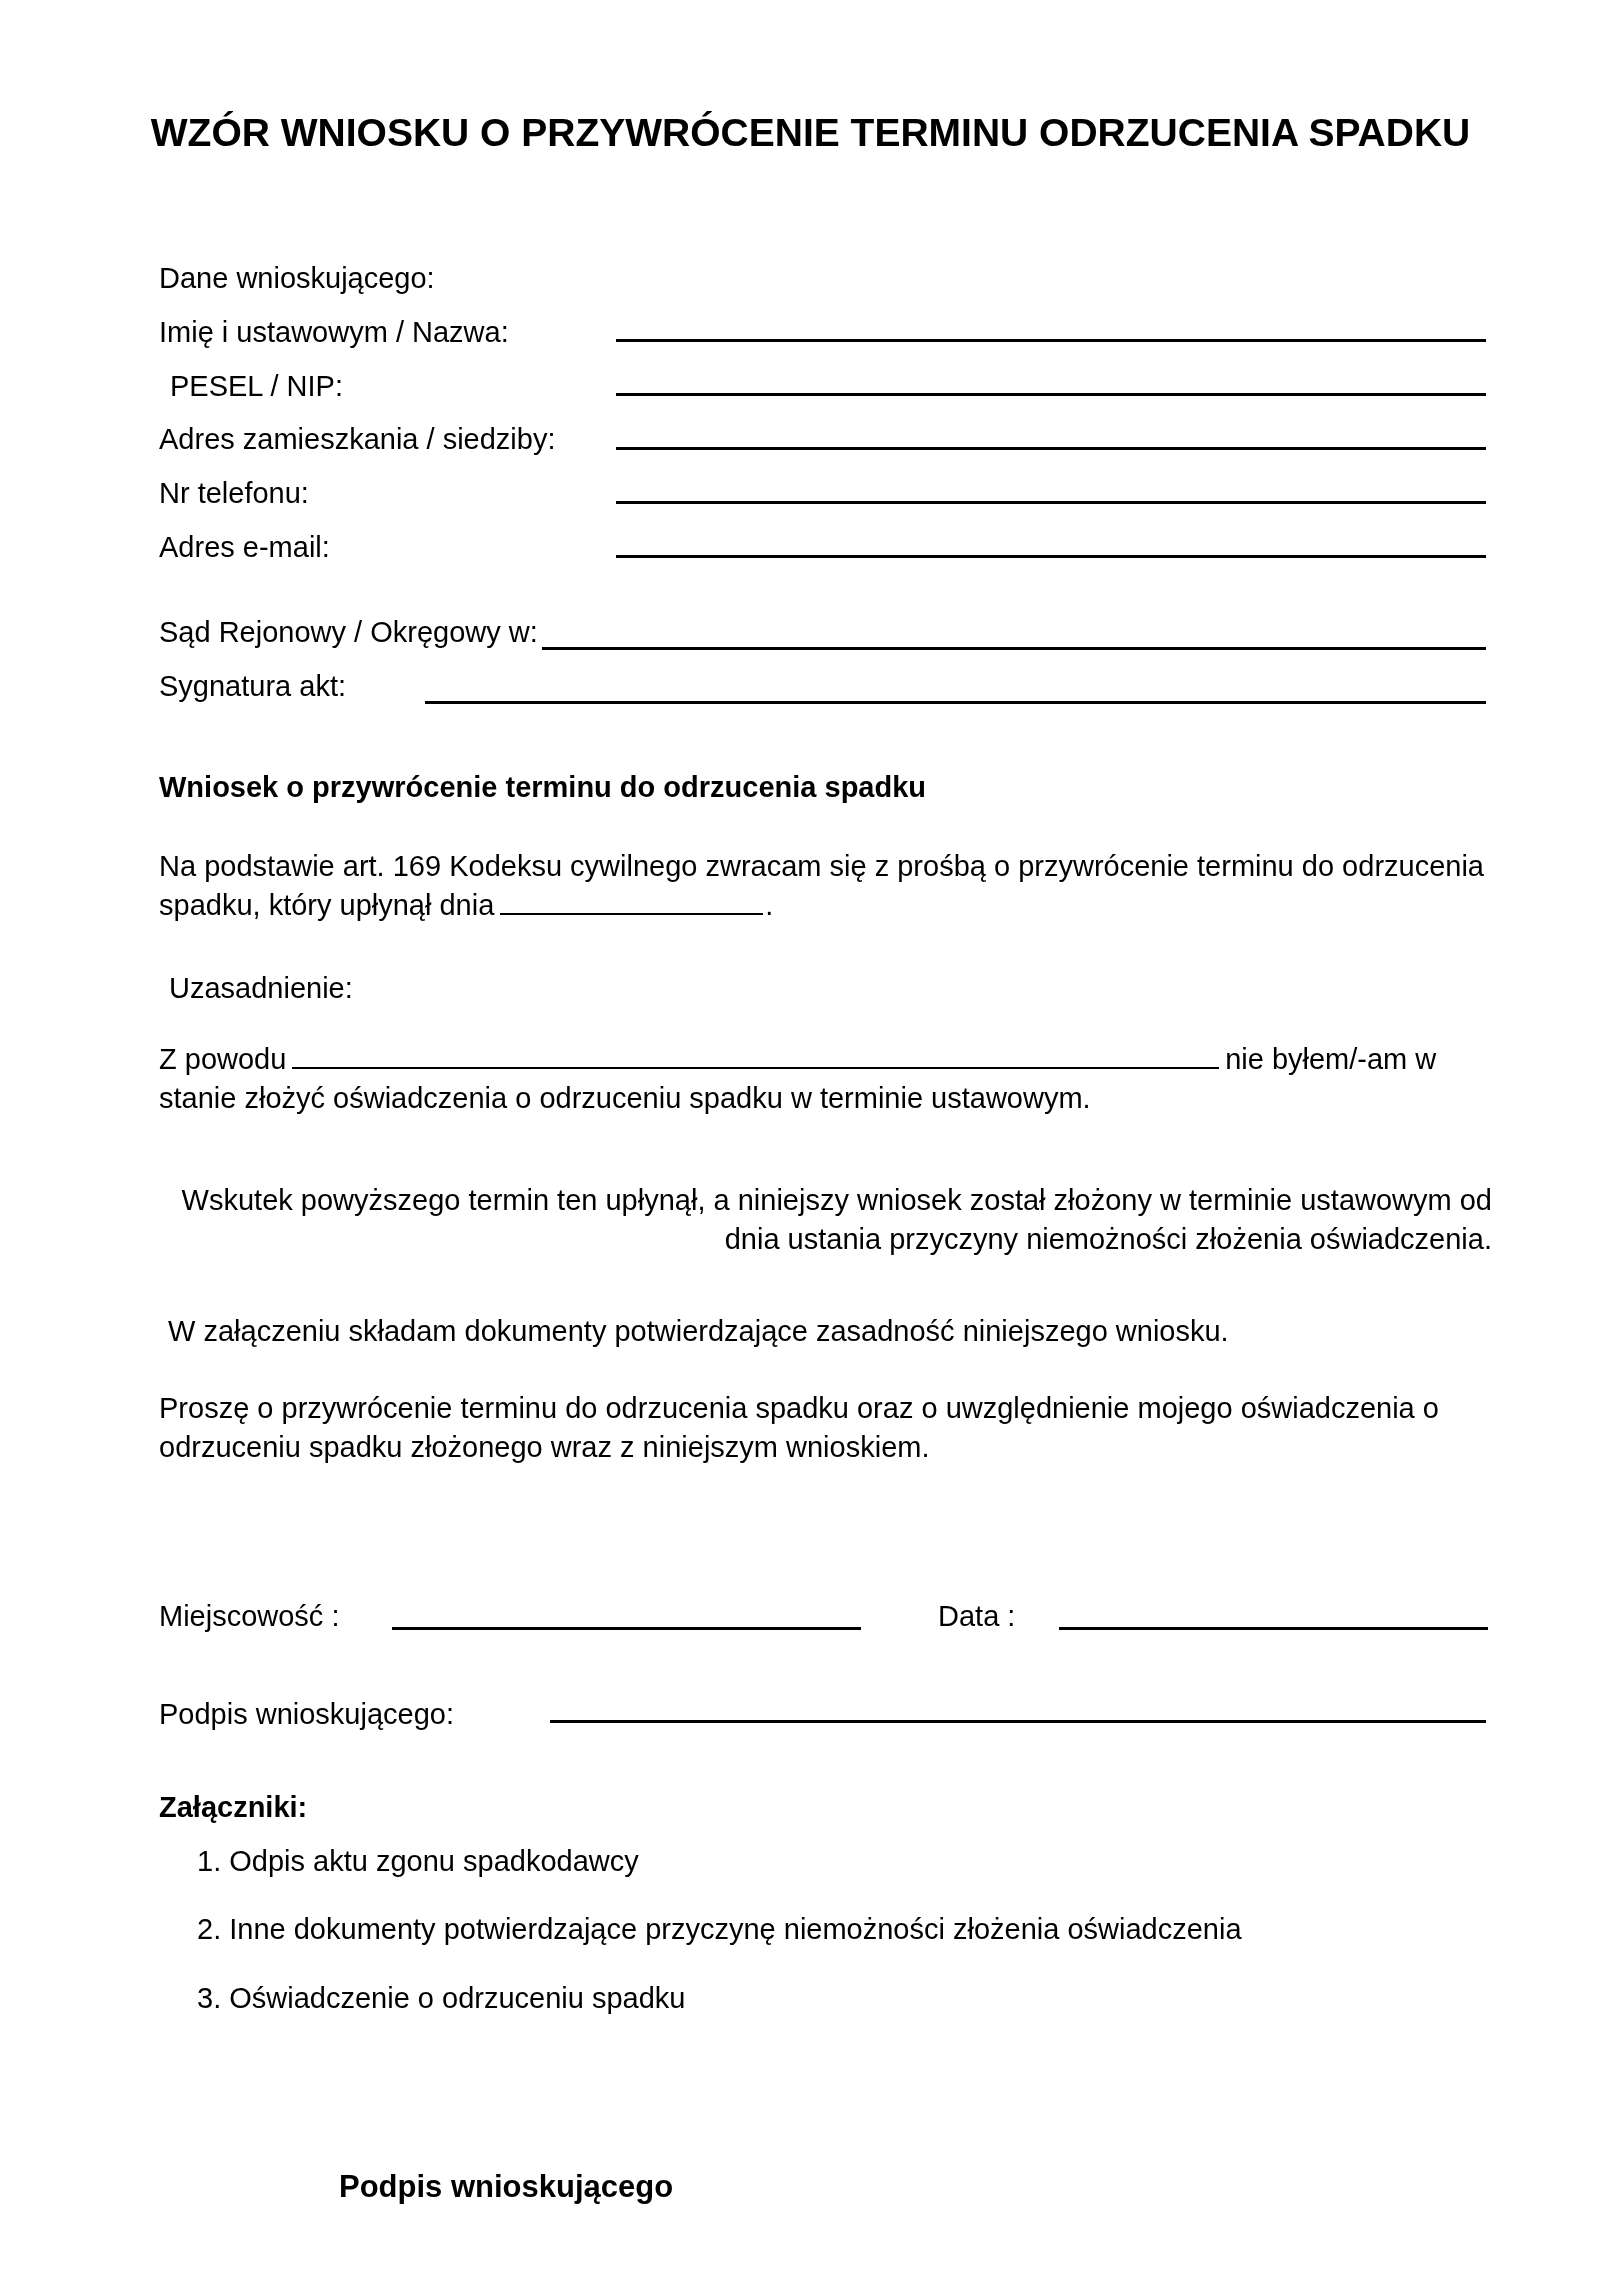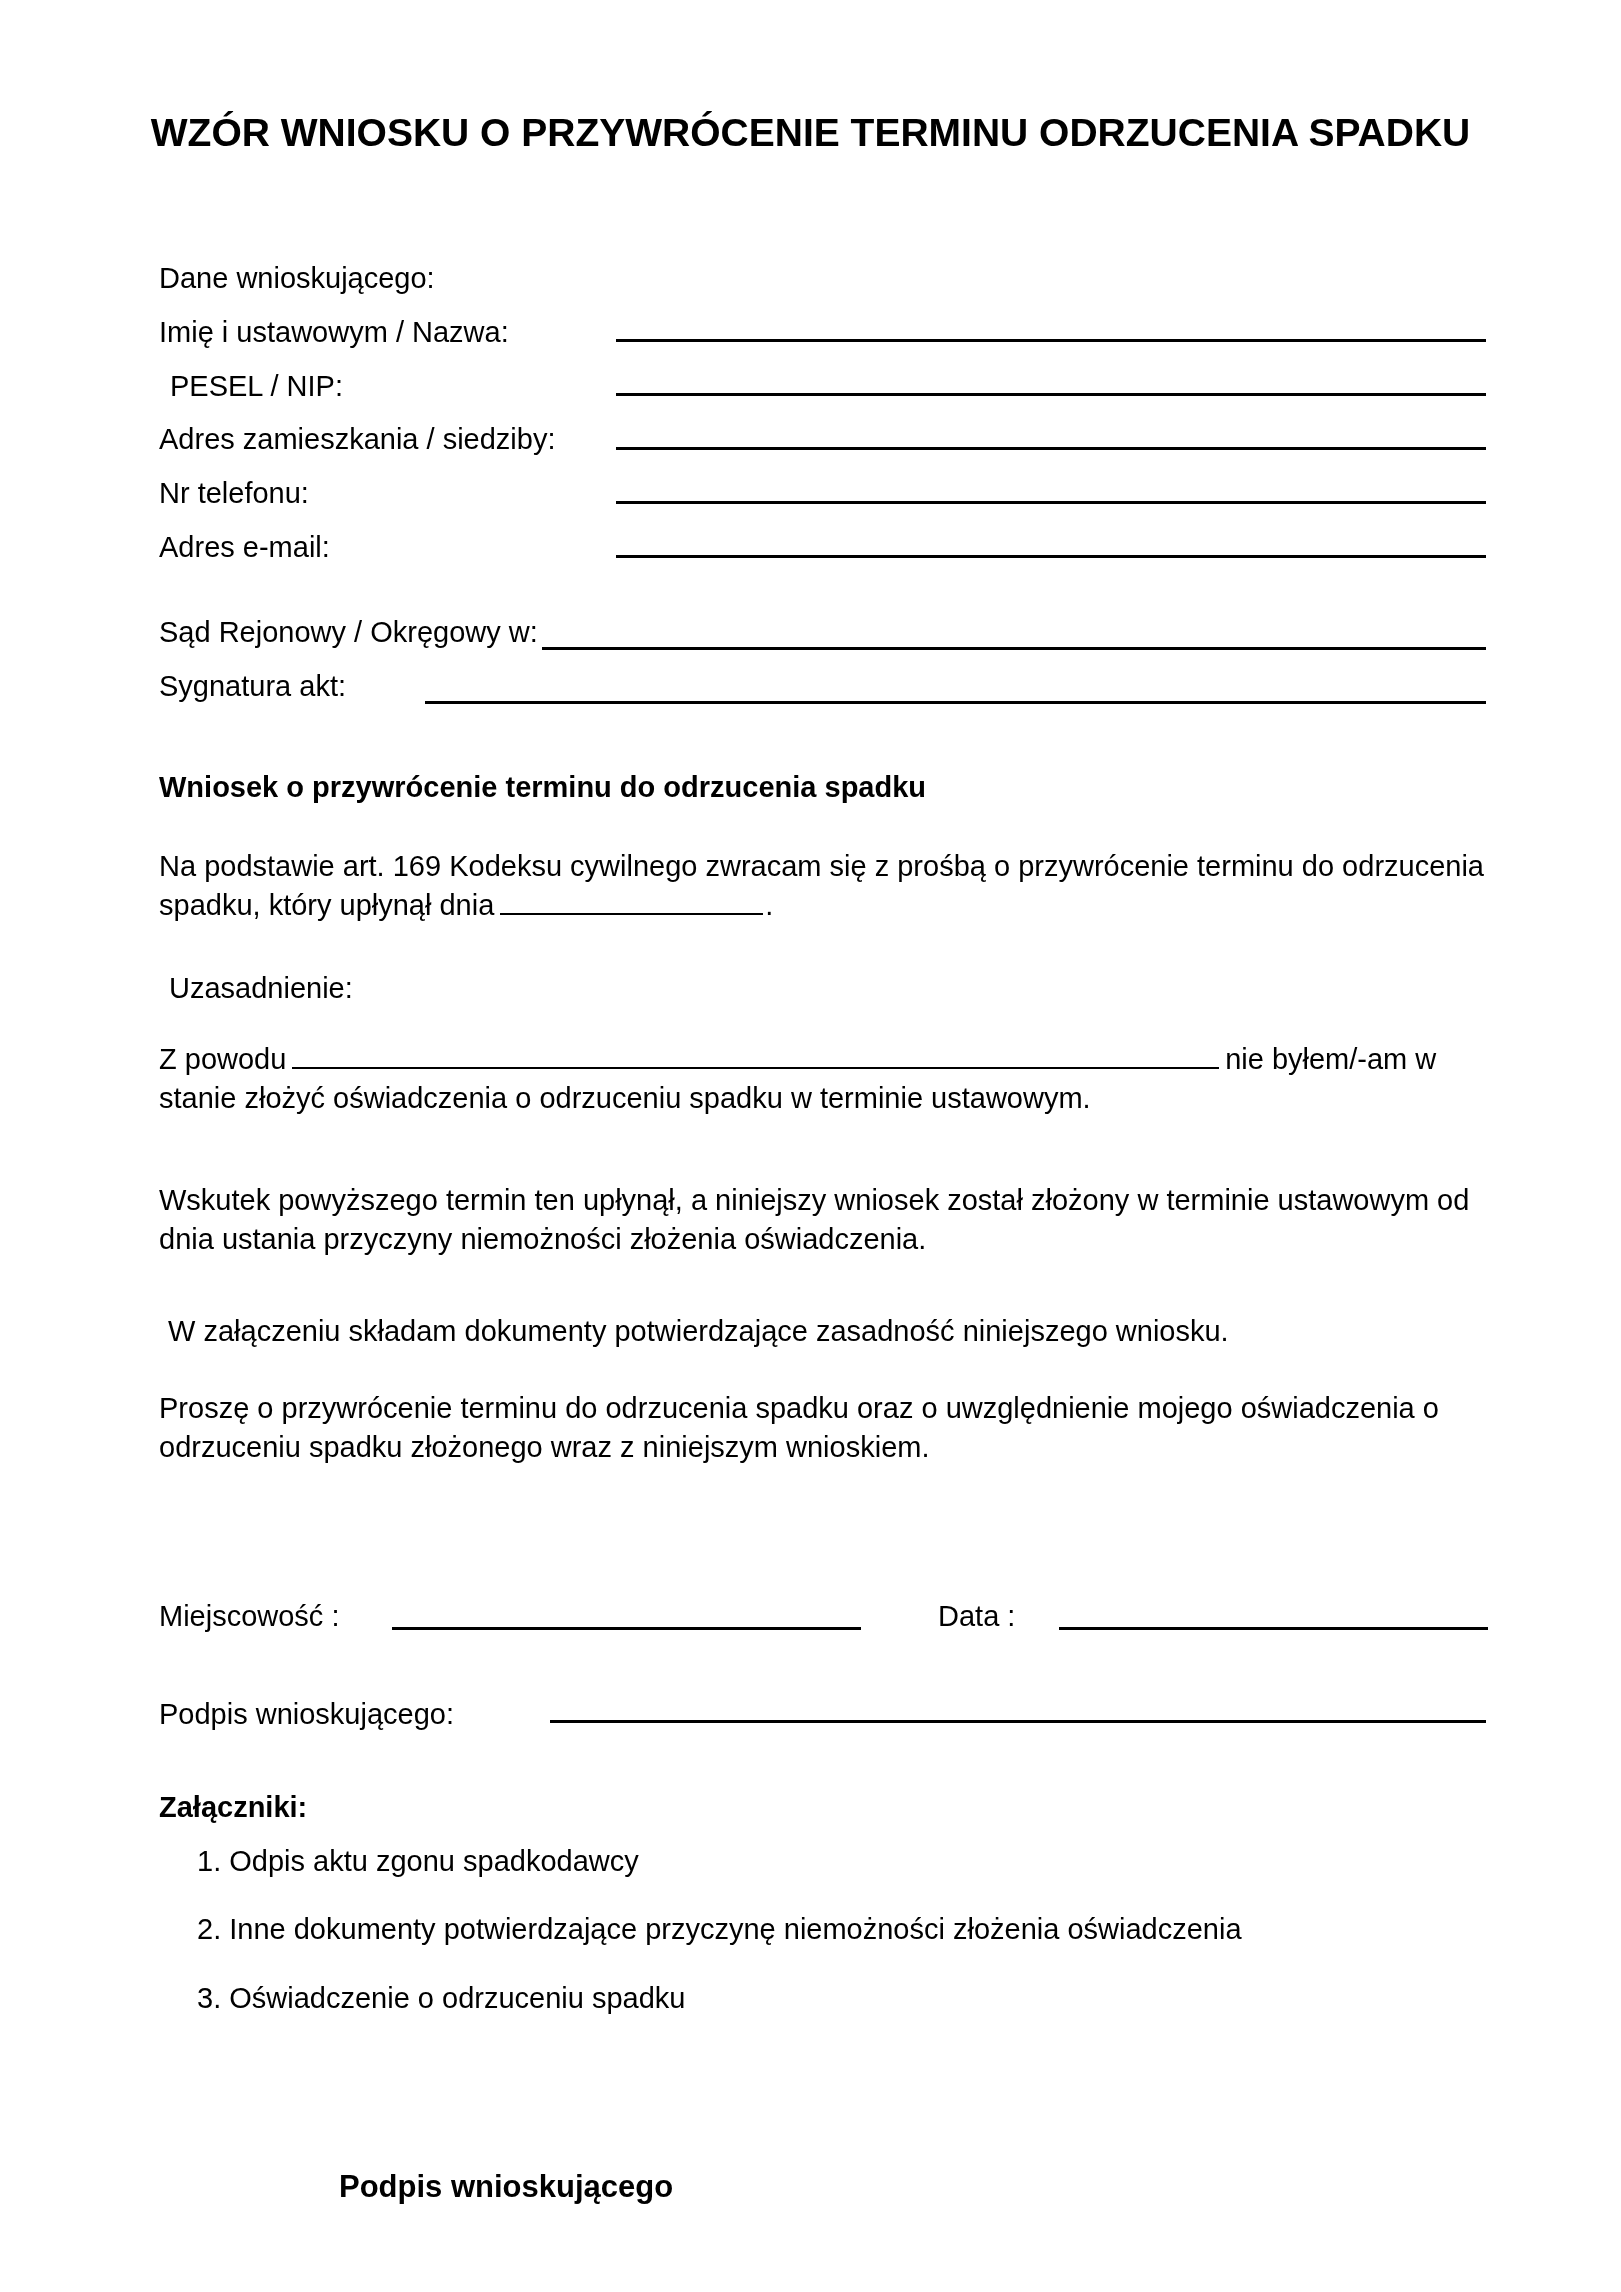--- a/index.html
+++ b/index.html
@@ -95,21 +95,21 @@
   <div class="rule" style="left:425px; top:701px; width:1061px;"></div>
 
   <div class="t bold" style="left:159px; top:768px;">Wniosek o przywrócenie terminu do odrzucenia spadku</div>
 
   <p class="para" style="top:847px; margin:0;"><span>Na podstawie art. 169 Kodeksu cywilnego zwracam się z prośbą o przywrócenie terminu do odrzucenia spadku, który upłynął dnia</span><span class="blank" style="width:263px;"></span><span style="margin-left:-3.9px;">.</span></p>
 
   <div class="t" style="left:169px; top:969px;">Uzasadnienie:</div>
 
   <p class="para" style="top:1040px; margin:0;"><span>Z powodu</span><span class="blank" style="width:927px;"></span><span>nie byłem/-am w stanie złożyć oświadczenia o odrzuceniu spadku w terminie ustawowym.</span></p>
 
-  <p class="para" style="top:1181px; margin:0;">Wskutek powyższego termin ten upłynął, a niniejszy wniosek został złożony w terminie ustawowym od dnia ustania przyczyny niemożności złożenia oświadczenia.</p>
+  <p class="para" style="top:1181px; margin:0;text-align:right;">Wskutek powyższego termin ten upłynął, a niniejszy wniosek został złożony w terminie ustawowym od dnia ustania przyczyny niemożności złożenia oświadczenia.</p>
 
   <p class="para" style="top:1303px; margin:9px;">W załączeniu składam dokumenty potwierdzające zasadność niniejszego wniosku.</p>
 
   <p class="para" style="top:1389px; margin:0;">Proszę o przywrócenie terminu do odrzucenia spadku oraz o uwzględnienie mojego oświadczenia o odrzuceniu spadku złożonego wraz z niniejszym wnioskiem.</p>
 
   <div class="t" style="left:159px; top:1597px;">Miejscowość :</div>
   <div class="rule" style="left:392px; top:1627px; width:469px;"></div>
   <div class="t" style="left:938px; top:1597px;">Data :</div>
   <div class="rule" style="left:1059px; top:1627px; width:429px;"></div>
 

